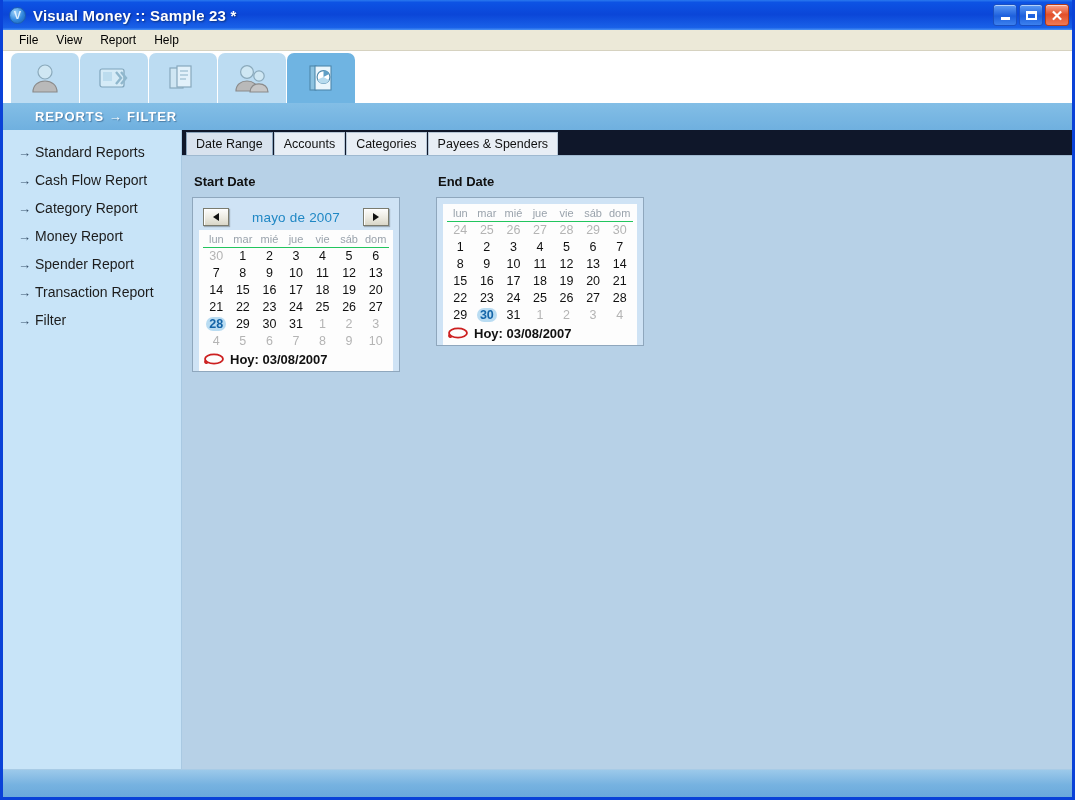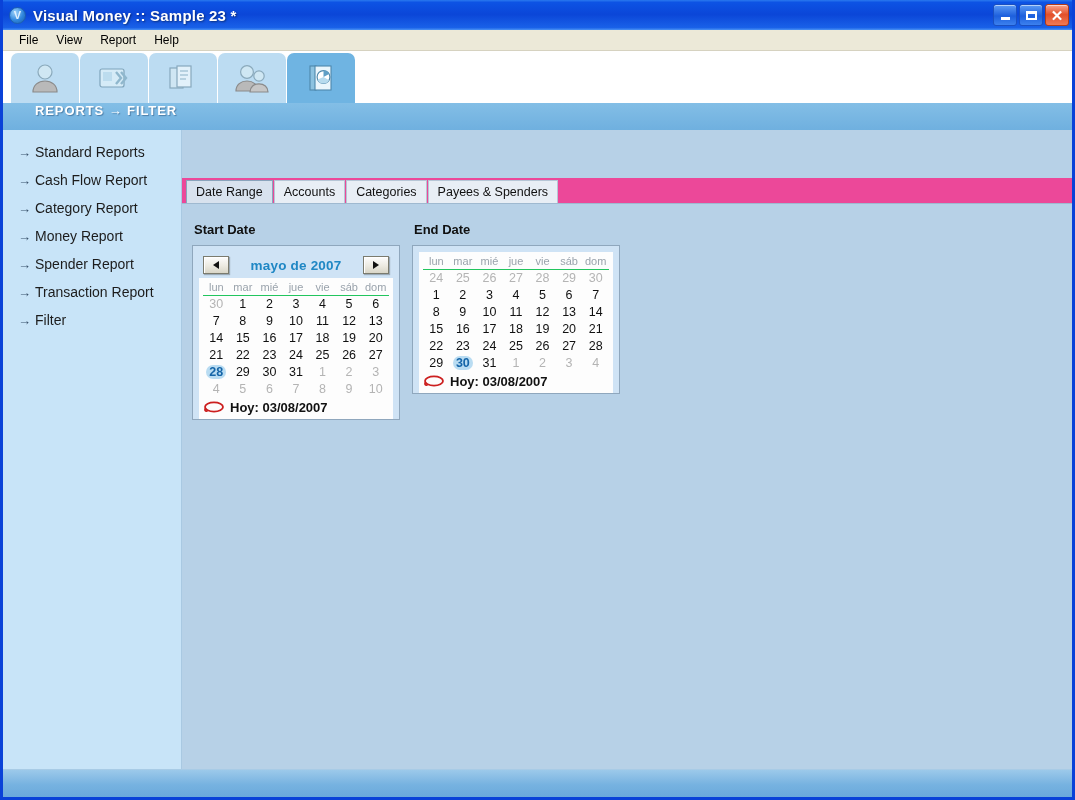--- a/index.html
+++ b/index.html
@@ -81,21 +81,21 @@
     display: flex; align-items: center; justify-content: center;
     position: relative;
   }
   .tool-tab.active { background: #6fb4e2; }
   .tool-ico { width: 34px; height: 32px; position: relative; }
 
   
   .banner {
     flex: 0 0 27px; height: 27px;
     background: linear-gradient(180deg,#83bee6 0%, #6fb0df 100%);
-    display: flex; align-items: flex-start; padding-left: 32px;
+    display: flex; align-items: center; padding-left: 32px;
   }
   .banner-text {
     color:#fff; font-size: 13px; font-weight: bold; letter-spacing: .9px;
     text-shadow: 1px 1px 1px rgba(40,80,120,.55);
   }
 
   
   .body-split { flex: 1 1 auto; display: flex; min-height: 0; }
 
   .sidebar {
@@ -116,42 +116,41 @@
 
   .content {
     flex: 1 1 auto;
     background: #b7d1e7;
     display: flex; flex-direction: column; min-width: 0;
   }
 
   
   .tabstrip {
     flex: 0 0 26px; height: 26px;
-    background: #ec4899;
+    background: #0f172a;
     display: flex; align-items: flex-end;
     padding-left: 4px;
     border-bottom: 1px solid #9fb9d0;
-    margin-top: 48px;
   }
   .tab {
     height: 23px; padding: 0 9px;
     display: flex; align-items: center;
     font-size: 12.5px; color: #101010;
     background: #e8eef5;
     border: 1px solid #b6c6d6; border-bottom: none;
     margin-right: 1px;
   }
   .tab.active {
     background: #d8e2ee;
     border-color: #8aa4bc;
     font-weight: normal;
   }
 
   
-  .panes { display: flex; padding: 18px 0 0 10px; gap: 12px; }
+  .panes { display: flex; padding: 18px 0 0 10px; gap: 36px; }
   .pane { width: 208px; }
   .pane-title {
     font-size: 13px; font-weight: bold; color:#101010;
     margin: 0 0 8px 2px;
   }
   .cal {
     background: #cfe3f5;
     border: 1px solid #8fa7bd;
     padding: 6px 6px 0 6px;
   }
@@ -163,21 +162,21 @@
     width: 26px; height: 18px;
     background: linear-gradient(180deg,#fdfdfd 0%,#eceae1 55%,#d9d6c8 100%);
     border: 1px solid #7b7b6e;
     box-shadow: inset 1px 1px 0 #ffffff, 1px 1px 1px rgba(0,0,0,.25);
     display: flex; align-items: center; justify-content: center;
   }
   .nav-tri { width: 0; height: 0; border-top: 4px solid transparent; border-bottom: 4px solid transparent; }
   .nav-tri.left  { border-right: 6px solid #111; }
   .nav-tri.right { border-left: 6px solid #111; }
   .cal-month {
-    font-size: 13.5px; font-weight: bold; color:#1f87c4;
+    font-size: 13.5px; font-weight: normal; color:#1f87c4;
     letter-spacing: .2px;
   }
   .cal-grid-wrap { background:#fdfdfd; padding: 2px 4px 0 4px; }
   table.cal-grid { width: 100%; border-collapse: collapse; }
   table.cal-grid th {
     font-size: 11px; font-weight: normal; color:#9aa3ac;
     padding: 1px 0 2px 0; text-align: center;
     border-bottom: 1px solid #22c55e;
   }
   table.cal-grid td {

